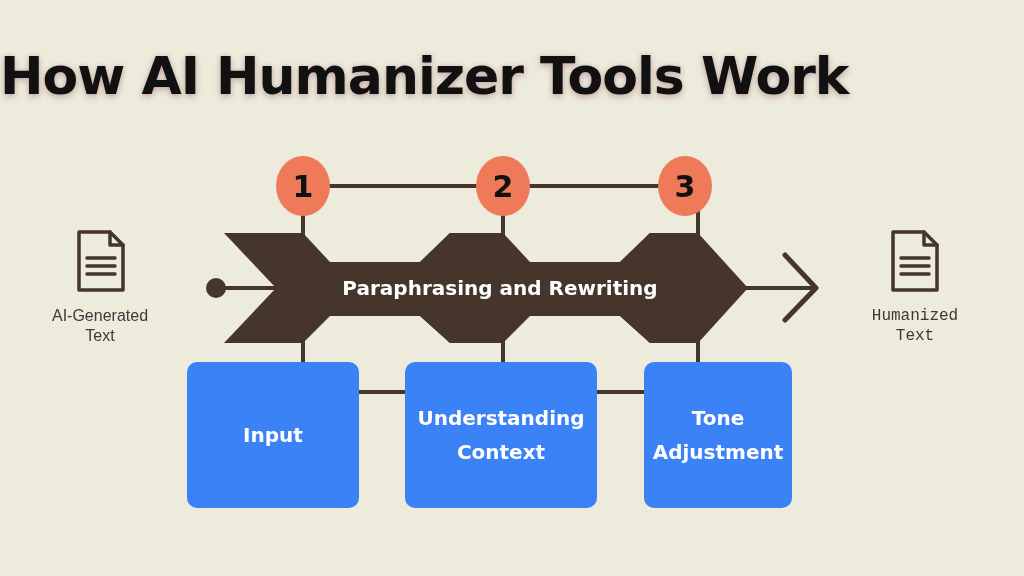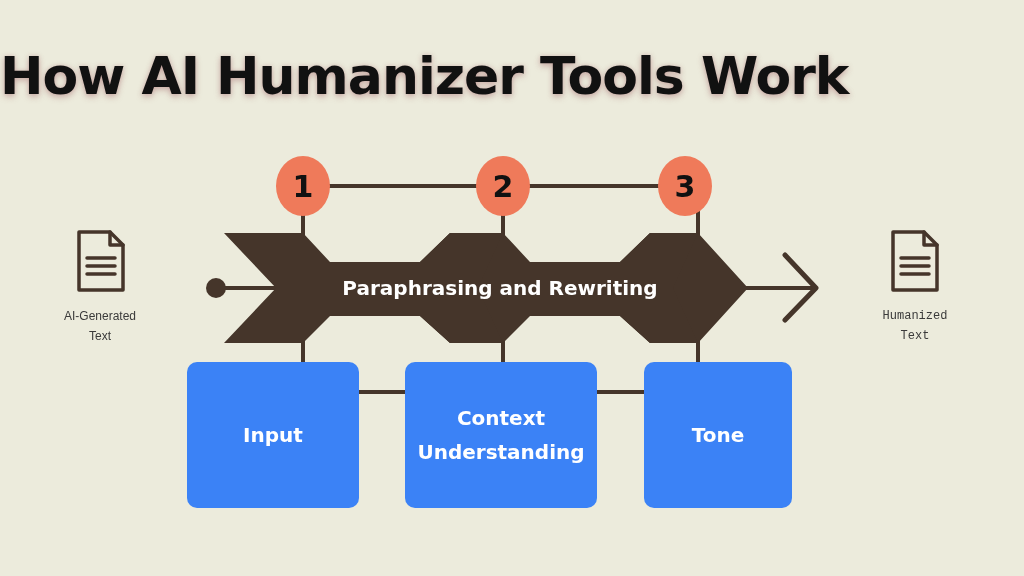--- a/index.html
+++ b/index.html
@@ -15,21 +15,21 @@
     font-weight: bold;
     font-size: 52px;
     letter-spacing: -1px;
     color: #111;
     text-shadow: 0 3px 6px rgba(170,120,120,0.45), 0 0 4px rgba(200,160,160,0.5);
   }
   svg.diagram { position: absolute; left: 0; top: 0; }
   .side-label {
     position: absolute; width: 140px; text-align: center;
     font-family: "Liberation Sans", sans-serif;
-    font-size: 12px; line-height: 20px; color: #3a3a3a;
+    font-size: 16px; line-height: 20px; color: #3a3a3a;
   }
   .step-box {
     position: absolute; background: #3b82f6; border-radius: 10px;
     display: flex; align-items: center; justify-content: center;
     flex-direction: column;
     color: #fff; font-family: "DejaVu Sans", sans-serif; font-weight: bold;
     font-size: 20px; line-height: 34px; text-align: center;
   }
   .num {
     font-family: "DejaVu Sans", sans-serif; font-weight: bold;
@@ -109,18 +109,19 @@
 </div>
 <div class="side-label" style="left:845px; top:306px;font-family:Liberation Mono, monospace;">
   <div>Humanized</div>
   <div>Text</div>
 </div>
 
 <div class="step-box" style="left:187px; top:362px; width:172px; height:146px;">
   <div>Input</div>
 </div>
 <div class="step-box" style="left:405px; top:362px; width:192px; height:146px;">
+  <div>Understanding</div>
   <div>Context</div>
-  <div>Understanding</div>
 </div>
 <div class="step-box" style="left:644px; top:362px; width:148px; height:146px;">
   <div>Tone</div>
+  <div>Adjustment</div>
 </div>
 
 </body></html>

